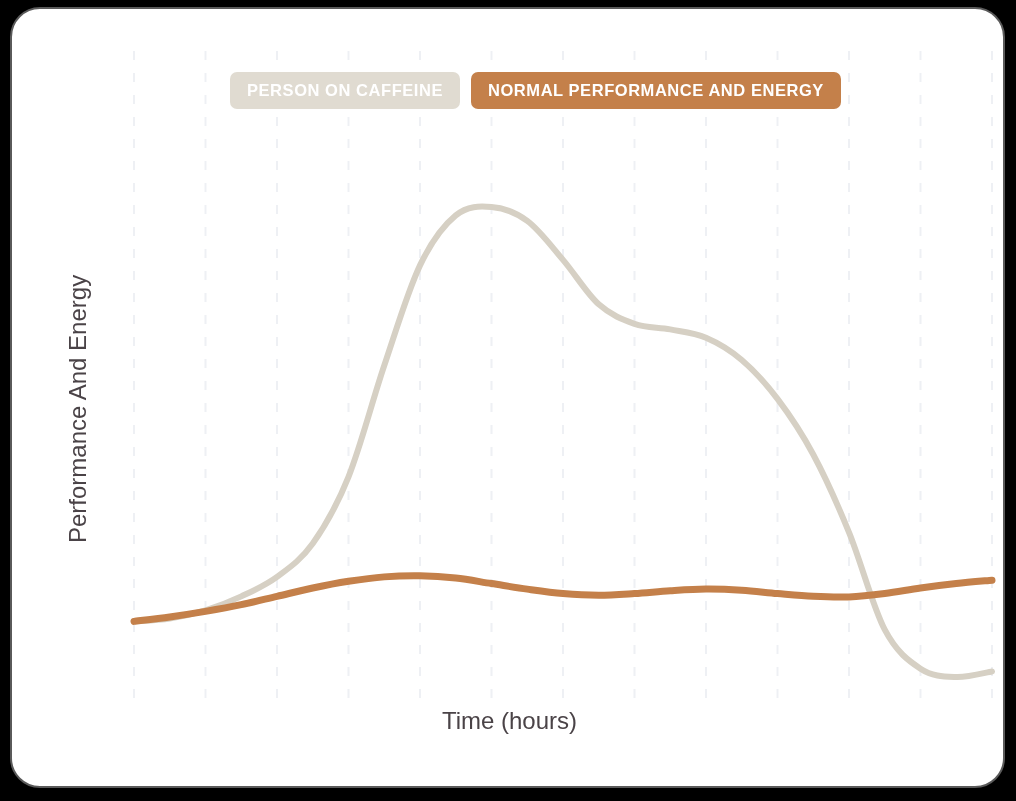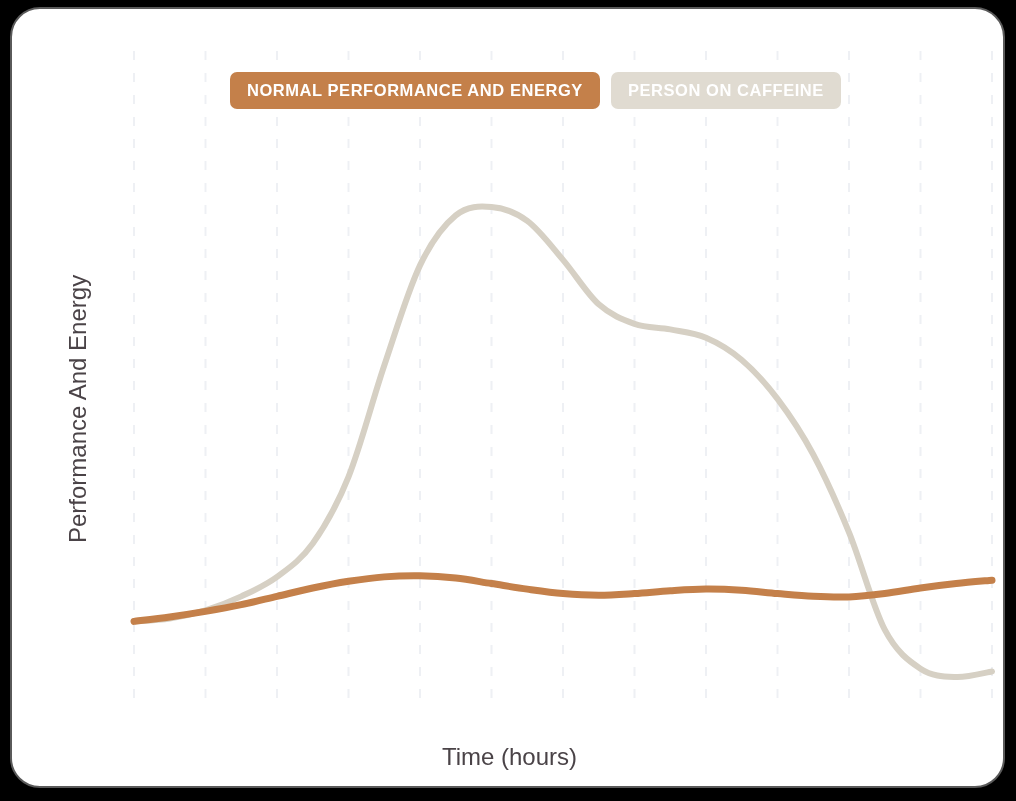--- a/index.html
+++ b/index.html
@@ -86,21 +86,21 @@
   .y-axis-label {
     left: -64px;
     top: 390px;
     width: 260px;
     text-align: center;
     transform: rotate(-90deg);
     transform-origin: center center;
   }
   .x-axis-label {
     left: 0;
-    top: 734px;
+    top: 698px;
     width: 995px;
     text-align: center;
   }
 </style>
 </head>
 <body>
 
 <div id="stage">
   <div class="card">
 
@@ -122,25 +122,25 @@
             <line x1="980" x2="980" y1="42" y2="700" stroke="#eef0f4" stroke-width="2" stroke-dasharray="9 13"></line>
           </g>
         <g id="serieslines">
             <path d="M 122.00 612.38 C 127.96 611.92, 145.83 611.45, 157.75 609.60 C 169.67 607.74, 181.58 604.96, 193.50 601.25 C 205.42 597.55, 217.33 592.91, 229.25 587.35 C 241.17 581.79, 253.08 576.69, 265.00 567.88 C 276.92 559.07, 288.83 551.20, 300.75 534.51 C 312.67 517.82, 324.58 497.43, 336.50 467.76 C 348.42 438.10, 360.33 391.75, 372.25 356.52 C 384.17 321.29, 396.08 281.43, 408.00 256.40 C 419.92 231.37, 431.83 216.08, 443.75 206.34 C 455.67 196.61, 467.58 197.07, 479.50 198.00 C 491.42 198.93, 503.33 203.10, 515.25 211.91 C 527.17 220.71, 539.08 236.93, 551.00 250.84 C 562.92 264.75, 574.83 284.68, 586.75 295.34 C 598.67 306.00, 610.58 310.63, 622.50 314.80 C 634.42 318.98, 646.33 318.05, 658.25 320.37 C 670.17 322.68, 682.08 323.61, 694.00 328.71 C 705.92 333.81, 717.83 340.76, 729.75 350.96 C 741.67 361.16, 753.58 374.13, 765.50 389.89 C 777.42 405.65, 789.33 423.27, 801.25 445.51 C 813.17 467.76, 825.08 494.18, 837.00 523.38 C 848.92 552.59, 860.83 598.01, 872.75 620.72 C 884.67 643.43, 896.58 651.78, 908.50 659.66 C 920.42 667.54, 932.33 667.54, 944.25 668.00 C 956.17 668.46, 974.04 663.36, 980.00 662.44" fill="none" stroke="#d6d0c4" stroke-width="6" stroke-linecap="round" stroke-linejoin="round"></path>
             <path d="M 122.00 612.38 C 127.96 611.64, 145.83 609.60, 157.75 607.93 C 169.67 606.26, 181.58 604.41, 193.50 602.37 C 205.42 600.33, 217.33 598.20, 229.25 595.69 C 241.17 593.19, 253.08 590.13, 265.00 587.35 C 276.92 584.57, 288.83 581.51, 300.75 579.01 C 312.67 576.50, 324.58 574.19, 336.50 572.33 C 348.42 570.48, 360.33 568.81, 372.25 567.88 C 384.17 566.95, 396.08 566.58, 408.00 566.77 C 419.92 566.95, 431.83 567.70, 443.75 568.99 C 455.67 570.29, 467.58 572.70, 479.50 574.56 C 491.42 576.41, 503.33 578.45, 515.25 580.12 C 527.17 581.79, 539.08 583.55, 551.00 584.57 C 562.92 585.59, 574.83 586.24, 586.75 586.24 C 598.67 586.24, 610.58 585.31, 622.50 584.57 C 634.42 583.83, 646.33 582.53, 658.25 581.79 C 670.17 581.05, 682.08 580.21, 694.00 580.12 C 705.92 580.03, 717.83 580.49, 729.75 581.23 C 741.67 581.97, 753.58 583.55, 765.50 584.57 C 777.42 585.59, 789.33 586.79, 801.25 587.35 C 813.17 587.91, 825.08 588.37, 837.00 587.91 C 848.92 587.44, 860.83 586.05, 872.75 584.57 C 884.67 583.08, 896.58 580.67, 908.50 579.01 C 920.42 577.34, 932.33 575.85, 944.25 574.56 C 956.17 573.26, 974.04 571.78, 980.00 571.22" fill="none" stroke="#c4804a" stroke-width="7" stroke-linecap="round" stroke-linejoin="round"></path>
           </g>
       </svg>
     </div>
 
     <div class="legend">
+      <div class="legend-badge inactive">
+        <span>PERSON ON CAFFEINE</span>
+      </div>
       <div class="legend-badge active">
         <span>NORMAL PERFORMANCE AND ENERGY</span>
-      </div>
-      <div class="legend-badge inactive">
-        <span>PERSON ON CAFFEINE</span>
       </div>
     </div>
 
     <div class="axis-label y-axis-label">Performance And Energy</div>
 
     <div class="axis-label x-axis-label">Time (hours)</div>
 
   </div>
 </div>
 

